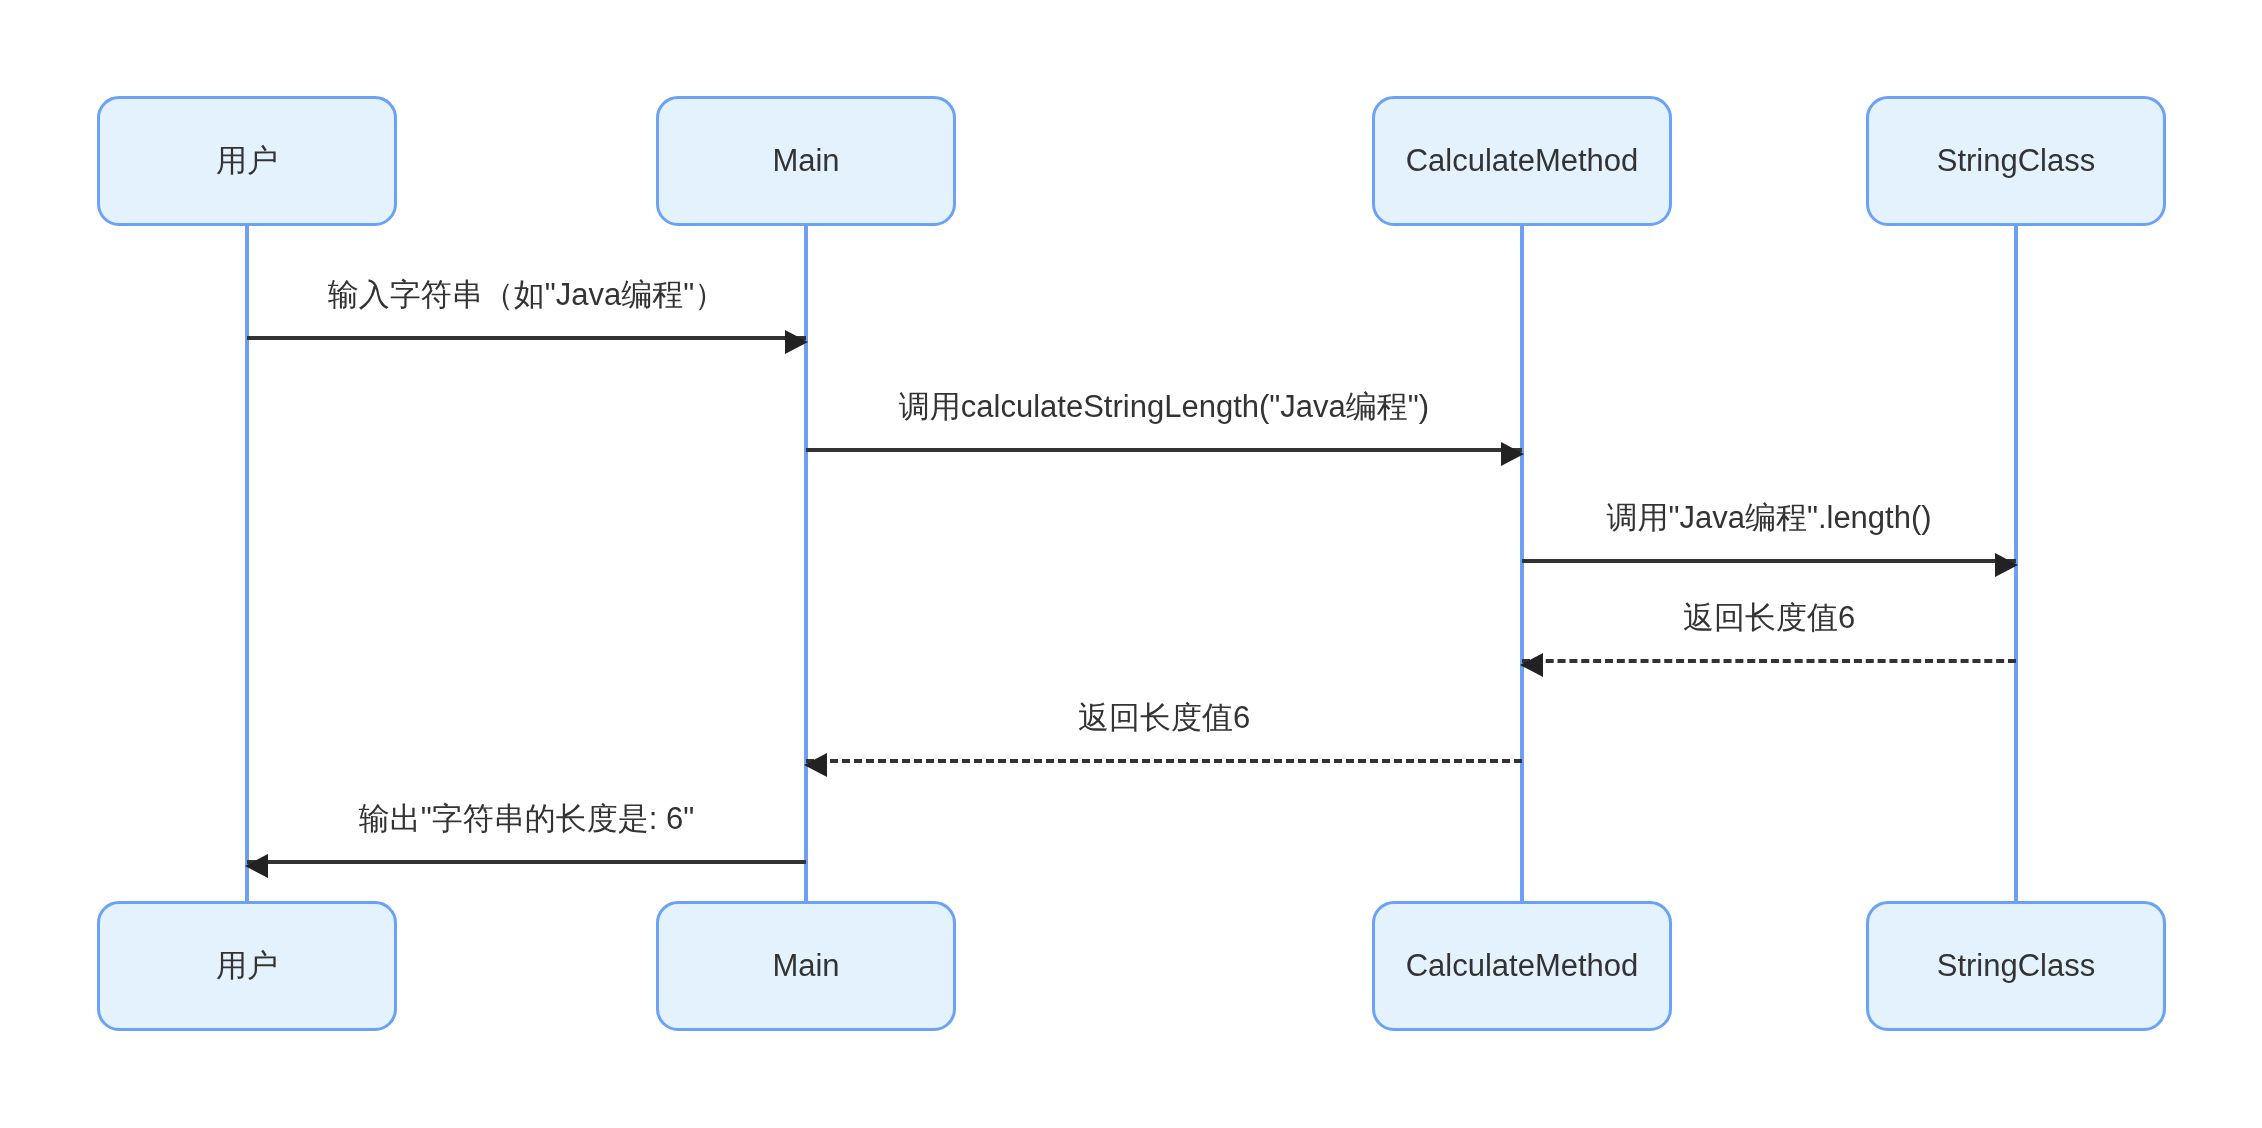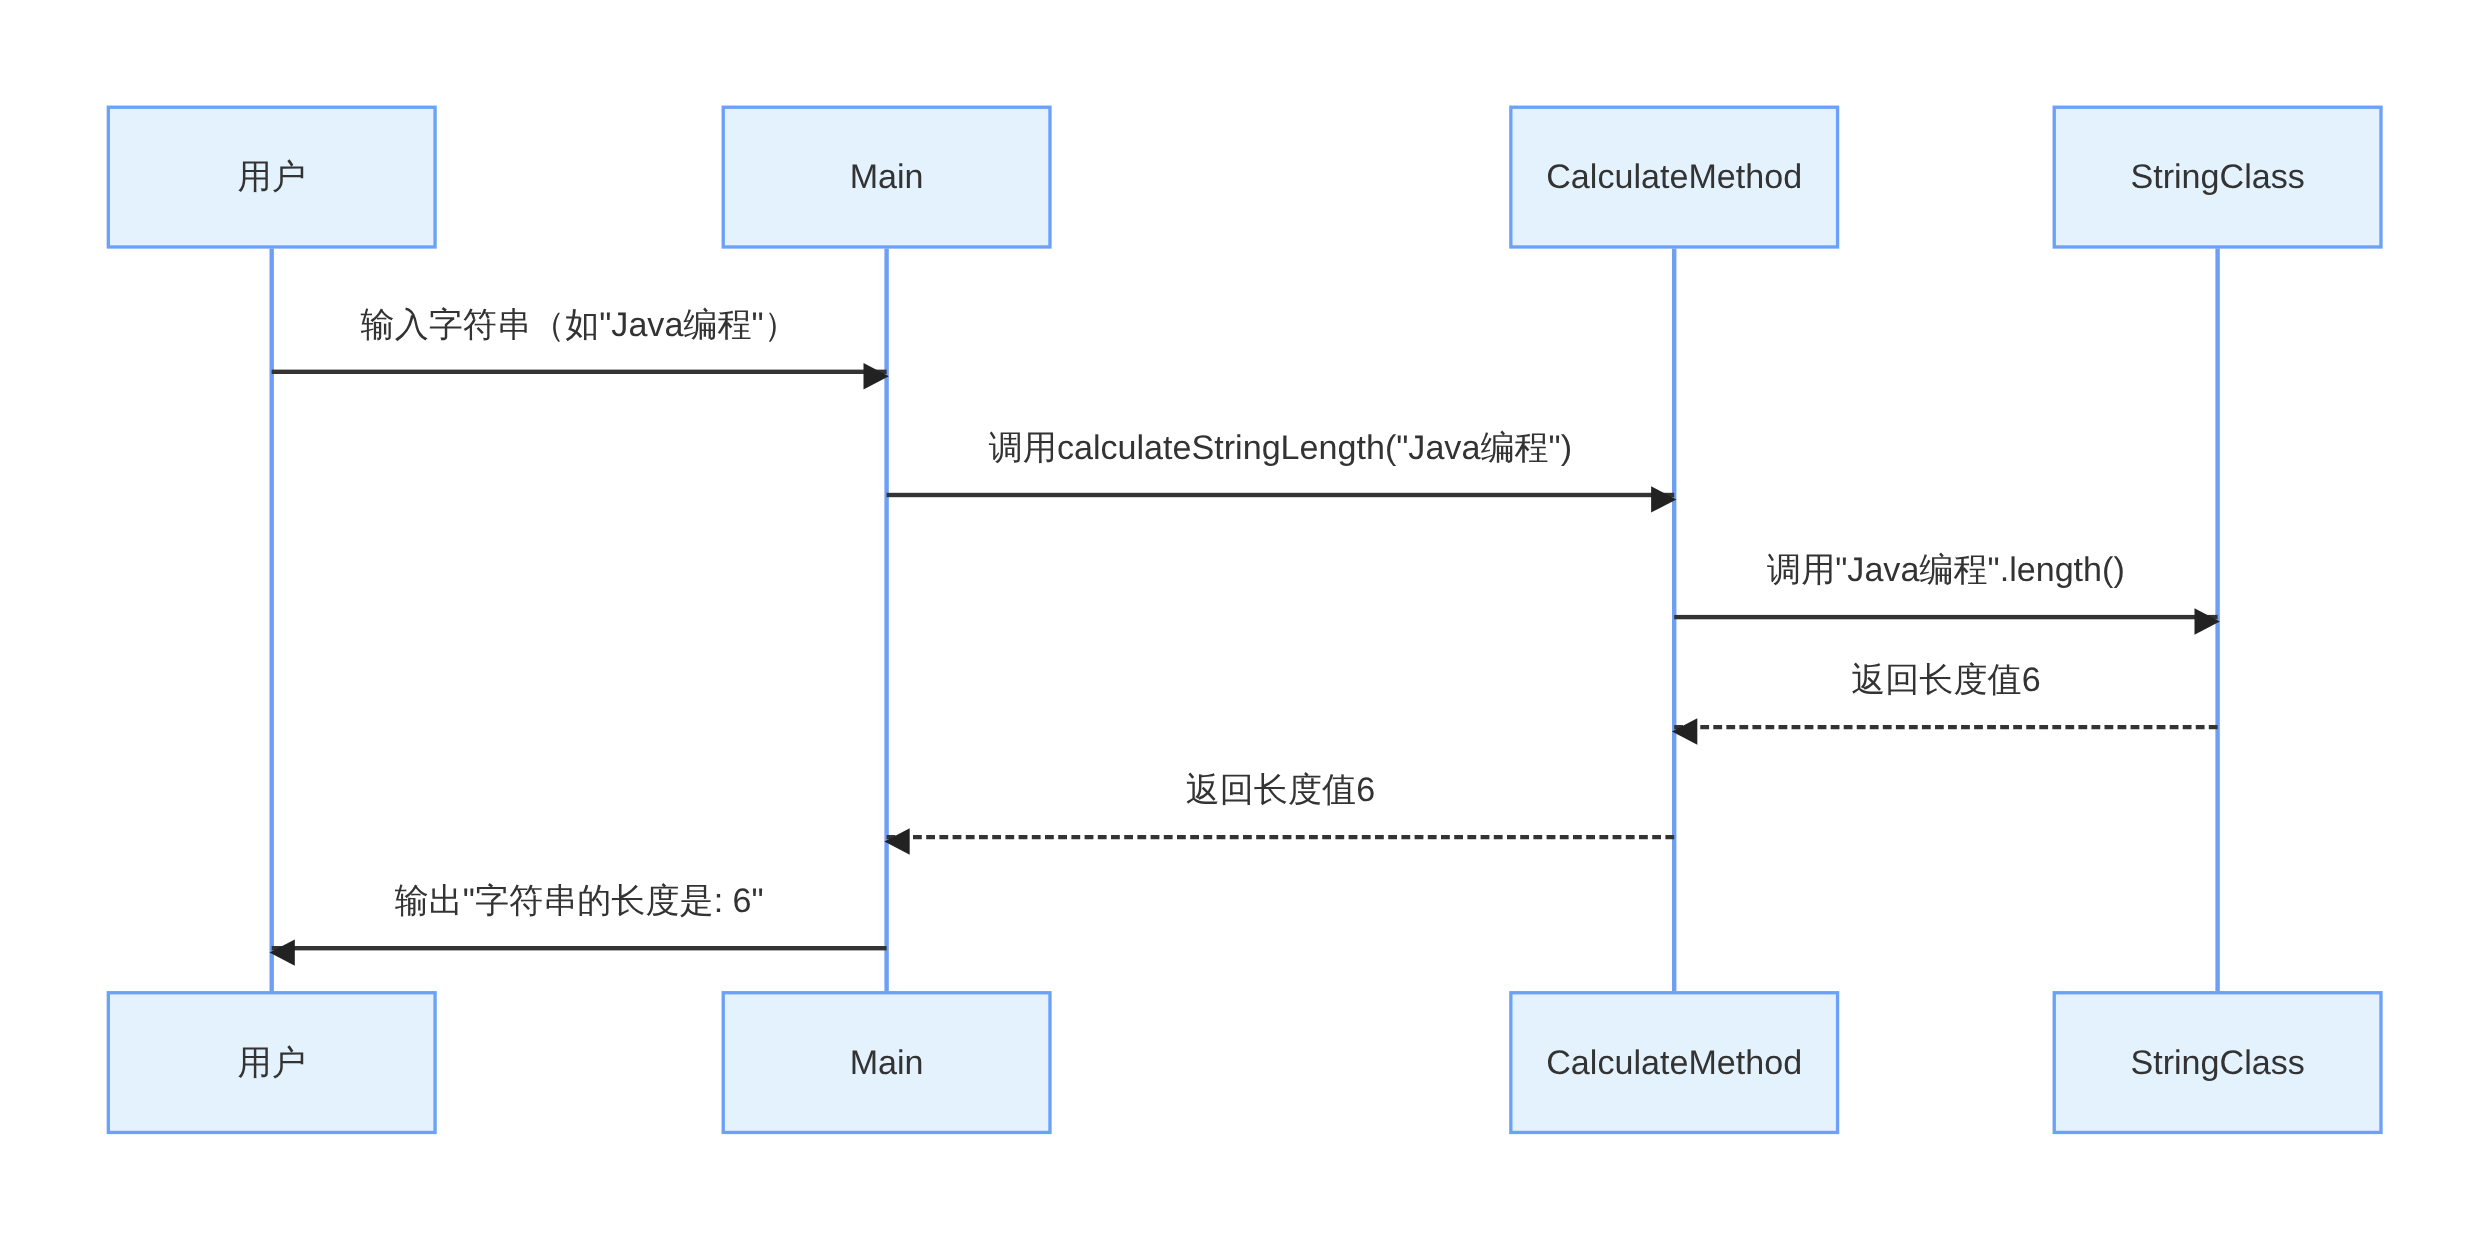--- a/index.html
+++ b/index.html
@@ -15,21 +15,21 @@
     font-family: "Liberation Sans", sans-serif;
     overflow: hidden;
   }
   .actor {
     position: absolute;
     width: 300px;
     height: 130px;
     box-sizing: border-box;
     background: #E3F2FD;
     border: 3px solid #6BA1F6;
-    border-radius: 0;
+    border-radius: 22px;
     display: flex;
     align-items: center;
     justify-content: center;
     font-size: 31px;
     color: #333333;
   }
   .actor.top { top: 96px; }
   .actor.bottom { top: 901px; }
   .lifeline {
     position: absolute;

